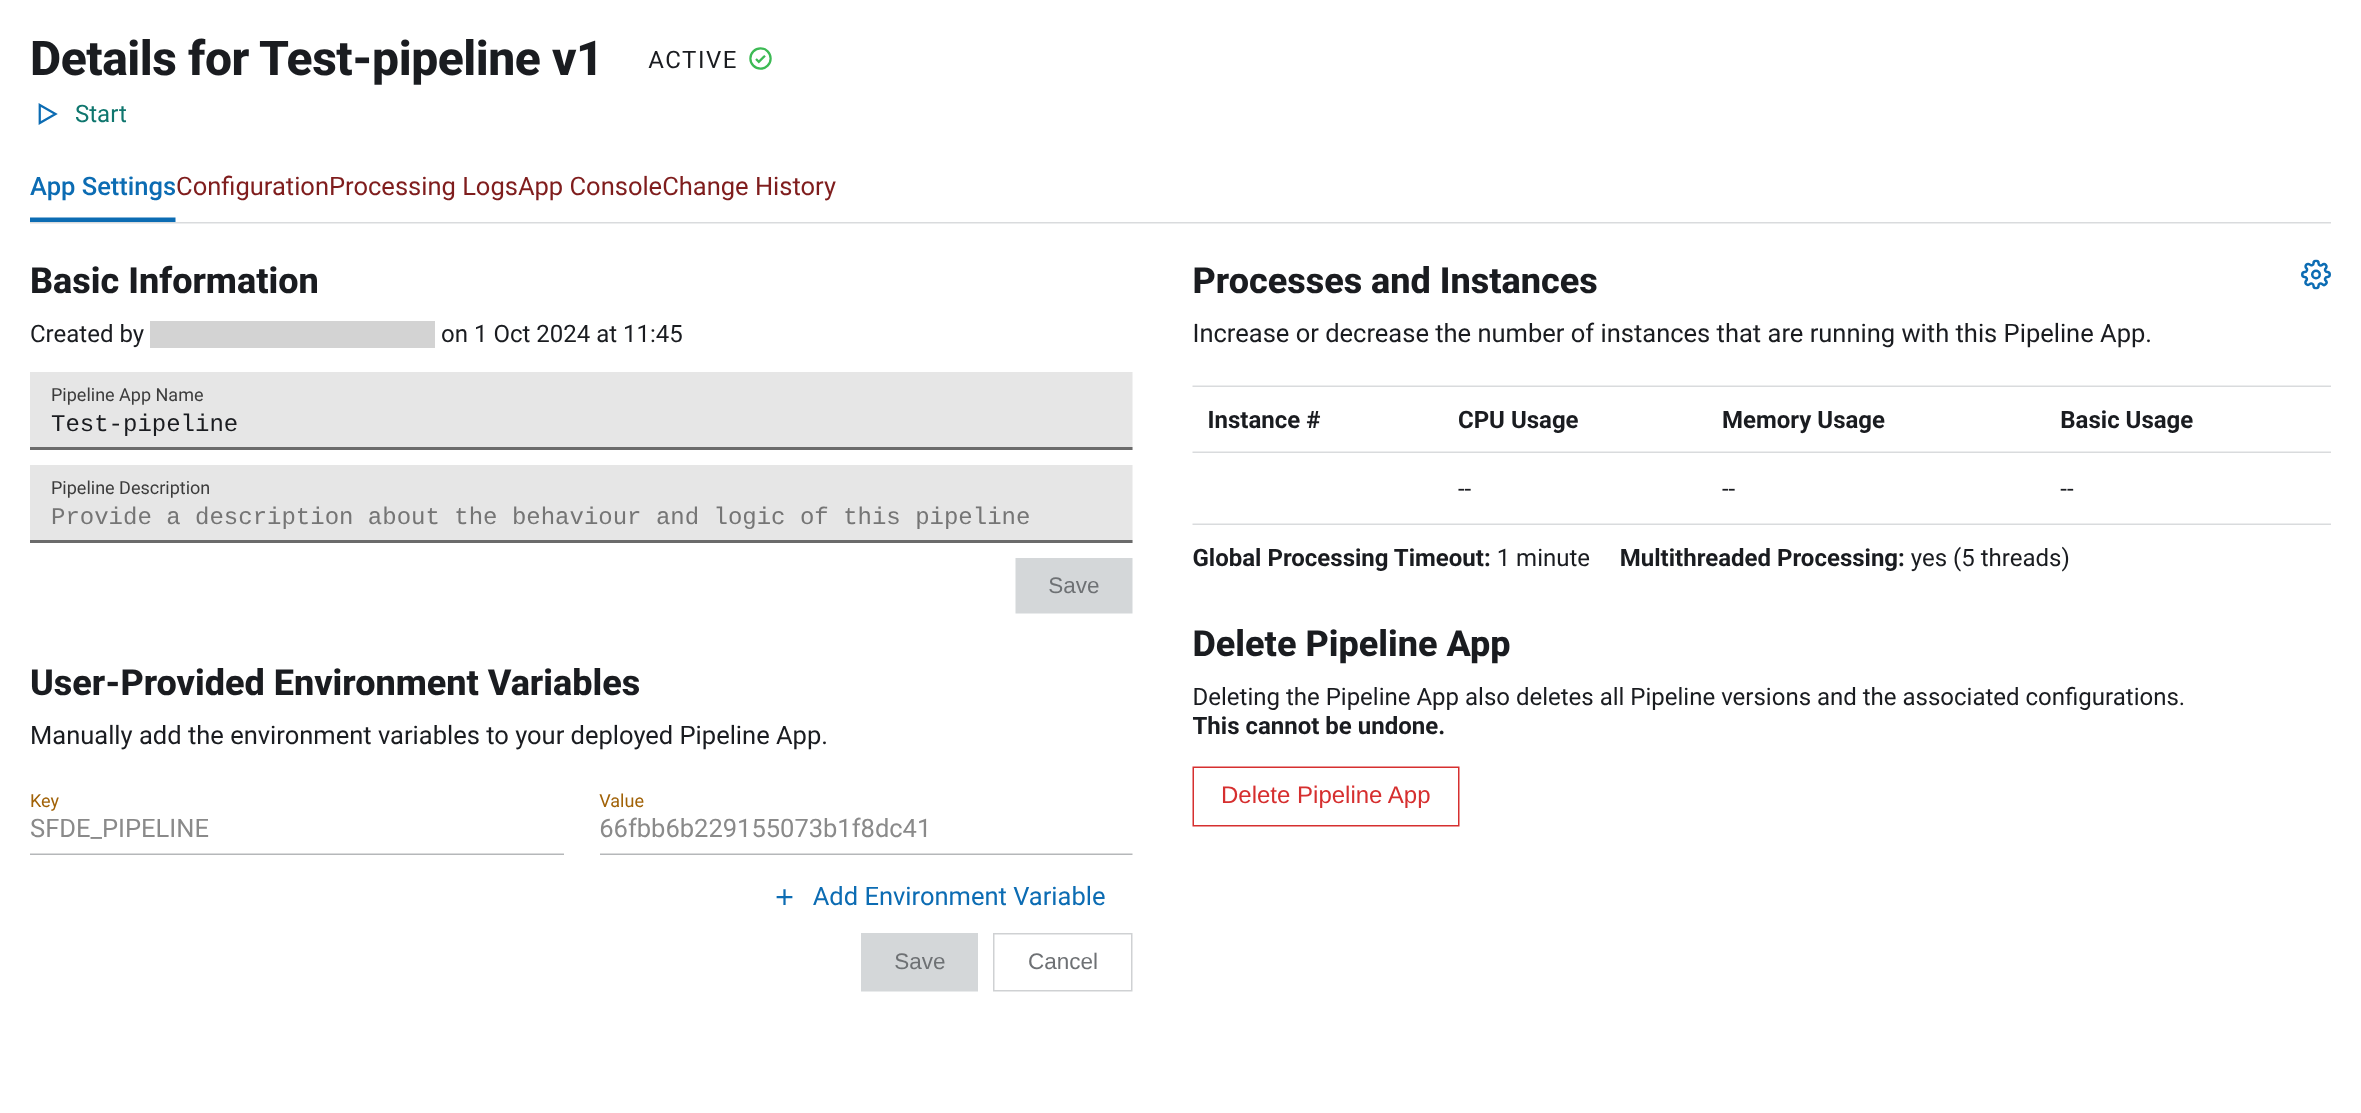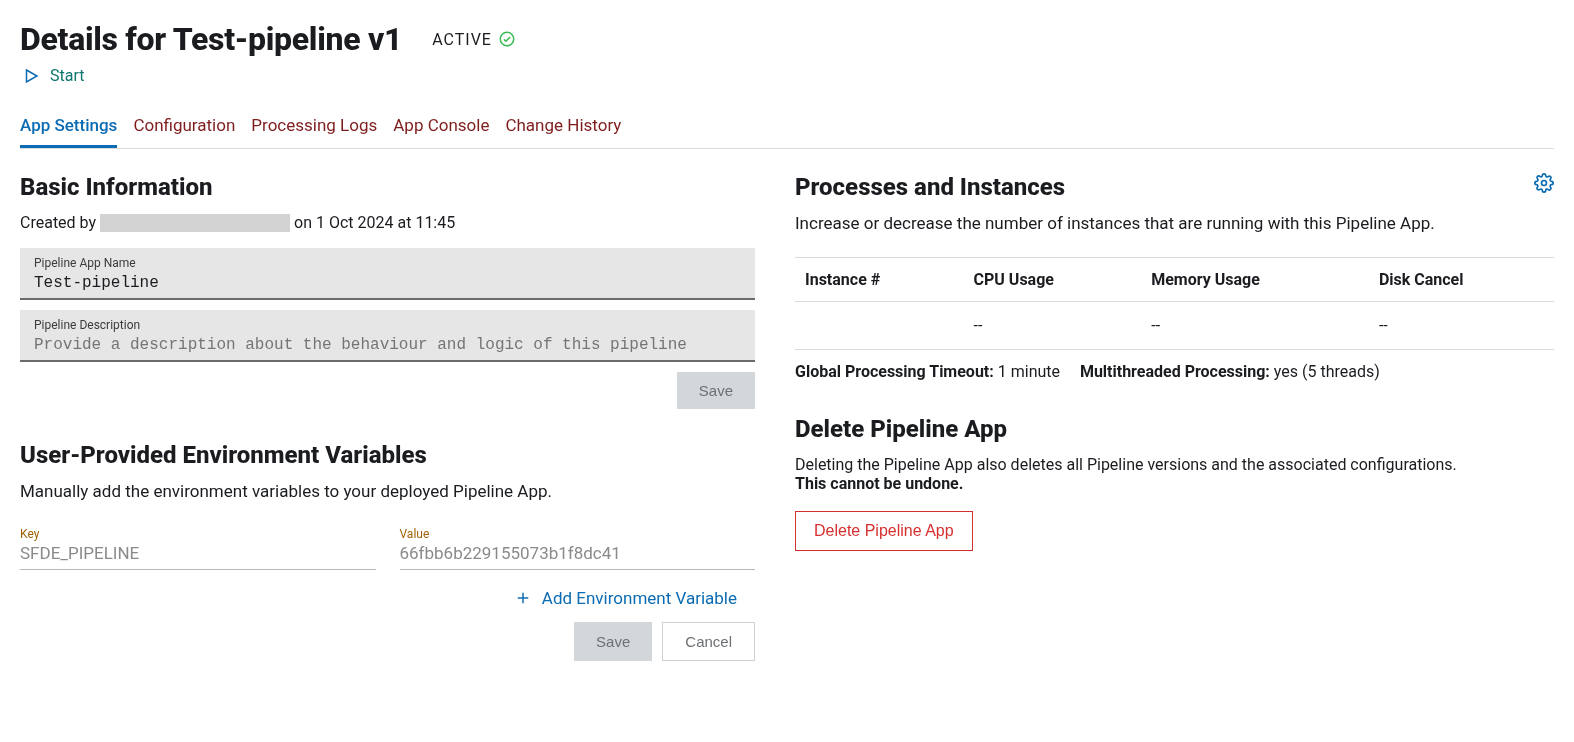--- a/index.html
+++ b/index.html
@@ -9,21 +9,21 @@
     color: #1a1c20;
     padding: 20px;
     width: 1574px;
   }
   .header-row { display: flex; align-items: center; gap: 30px; margin-bottom: 8px; }
   h1 { font-size: 32px; font-weight: 800; letter-spacing: -0.3px; }
   .status { display: inline-flex; align-items: flex-start; gap: 6px; color: #1a1c20; font-size: 16px; letter-spacing: 1px; }
   .status-icon { width: 18px; height: 18px; }
   .start-row { display: flex; align-items: center; gap: 10px; color: #0f766e; font-size: 16px; margin-bottom: 24px; cursor: pointer; margin-left: 2px; text-align: right; }
   .play-icon { width: 18px; height: 18px; }
-  .tabs { display: flex; gap: 16px; border-bottom: 1px solid #d9dbdd; margin-bottom: 24px; }
+  .tabs { display: flex; gap: 0; border-bottom: 1px solid #d9dbdd; margin-bottom: 24px; }
   .tab { padding: 6px 0 10px 0; font-size: 17px; color: #7f1d1d; cursor: pointer; }
   .tab.active { color: #0c6cb3; border-bottom: 3px solid #0c6cb3; font-weight: 500; }
   .columns { display: flex; gap: 40px; }
   .col-left { flex: 0 0 735px; }
   .col-right { flex: 1; }
   h2 { font-size: 24px; font-weight: 800; margin-bottom: 12px; }
   .created-row { font-size: 16px; color: #1a1c20; margin-bottom: 16px; display:flex; align-items:center;}
   .redact { display:inline-block; width:190px; height:18px; background:#d3d3d3; margin: 0 4px; }
   .field { background: #e6e6e6; border-bottom: 2px solid #6b6b6b; padding: 8px 14px 6px 14px; margin-bottom: 10px; }
   .field-label { font-size: 12px; color: #3c3c3c; margin-bottom: 2px; }
@@ -132,21 +132,21 @@
           <path d="M19.4 15a1.7 1.7 0 0 0 .34 1.87l.06.06a2 2 0 1 1-2.83 2.83l-.06-.06a1.7 1.7 0 0 0-1.87-.34 1.7 1.7 0 0 0-1.03 1.56V21a2 2 0 1 1-4 0v-.09a1.7 1.7 0 0 0-1.11-1.56 1.7 1.7 0 0 0-1.87.34l-.06.06a2 2 0 1 1-2.83-2.83l.06-.06a1.7 1.7 0 0 0 .34-1.87 1.7 1.7 0 0 0-1.56-1.03H3a2 2 0 1 1 0-4h.09a1.7 1.7 0 0 0 1.56-1.11 1.7 1.7 0 0 0-.34-1.87l-.06-.06a2 2 0 1 1 2.83-2.83l.06.06a1.7 1.7 0 0 0 1.87.34H9a1.7 1.7 0 0 0 1.03-1.56V3a2 2 0 1 1 4 0v.09a1.7 1.7 0 0 0 1.03 1.56 1.7 1.7 0 0 0 1.87-.34l.06-.06a2 2 0 1 1 2.83 2.83l-.06.06a1.7 1.7 0 0 0-.34 1.87V9a1.7 1.7 0 0 0 1.56 1.03H21a2 2 0 1 1 0 4h-.09a1.7 1.7 0 0 0-1.56 1.03z"></path>
         </svg>
     </div>
     <p class="section-desc">Increase or decrease the number of instances that are running with this Pipeline App.</p>
     <table class="instances">
       <thead>
           <tr>
         <th>Instance #</th>
         <th>CPU Usage</th>
         <th>Memory Usage</th>
-        <th>Disk Cancel</th>
+        <th>Basic Usage</th>
       </tr>
         </thead>
       <tbody>
           <tr>
         <td></td>
         <td>--</td>
         <td>--</td>
         <td>--</td>
       </tr>
         </tbody>

